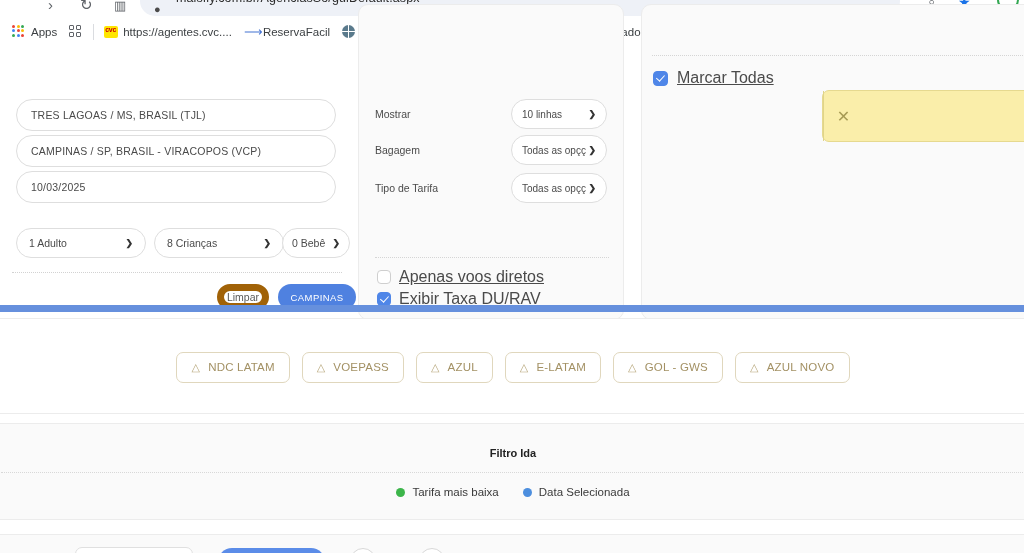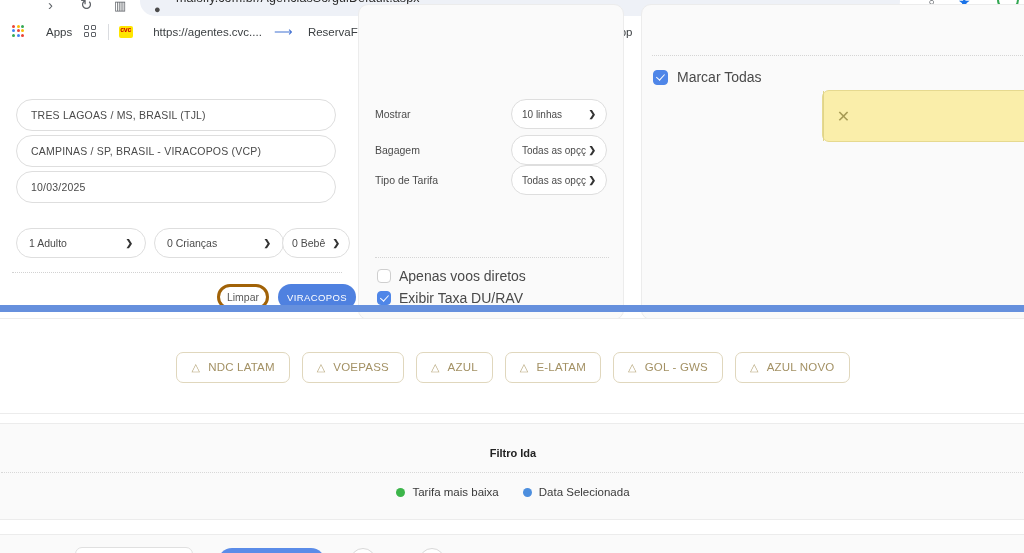--- a/index.html
+++ b/index.html
@@ -37,21 +37,21 @@
   #profile-ring::after {
     content: ""; position: absolute; left: 4px; top: 4px; width: 10px; height: 10px;
     border-radius: 50%; background: #ffffff; border: 1px solid #ffffff;
   }
 
   #bookmarks-bar {
     position: absolute; top: 17px; left: 0; width: 1024px; height: 29px;
     background: #ffffff; display: flex; align-items: center; padding-left: 6px;
   }
   .bm {
-    display: flex; align-items: center; gap: 20px; font-size: 11.5px; color: #3c4043;
+    display: flex; align-items: center; gap: 5px; font-size: 11.5px; color: #3c4043;
     white-space: nowrap; padding: 0 6px; height: 22px; flex: 0 0 auto;
   }
   .bm-label { font-size: 11.5px; color: #3c4043; }
   .bm-sep { width: 1px; height: 16px; background: #dadce0; margin: 0 4px; flex: 0 0 auto; }
   .bm-ico { width: 14px; height: 14px; flex: 0 0 auto; position: relative; }
 
   .ico-apps-grid { display: grid; grid-template-columns: repeat(3, 3px); grid-template-rows: repeat(3,3px); gap: 1.5px; }
   .ico-apps-grid i { display: block; width: 3px; height: 3px; border-radius: 50%; }
   .ico-apps-grid i:nth-child(1){background:#ea4335}.ico-apps-grid i:nth-child(2){background:#fbbc05}
   .ico-apps-grid i:nth-child(3){background:#34a853}.ico-apps-grid i:nth-child(4){background:#4285f4}
@@ -118,21 +118,21 @@
   #pax-adult    { left: 30px;  top: 224px; width: 130px; justify-content: space-between; }
   #pax-child    { left: 168px; top: 224px; width: 130px; }
   #pax-infant   { left: 296px; top: 224px; width: 68px; padding: 0 9px; }
 
   #left-dots {
     position: absolute; left: 26px; top: 268px; width: 330px; height: 1px;
     border-top: 1.5px dotted #d2d2d2;
   }
   #btn-limpar {
     position: absolute; left: 231px; top: 280px; width: 52px; height: 26px;
-    border: 3px solid #a16207; border-radius: 13px; background: #fff;
+    border: 7px solid #a16207; border-radius: 13px; background: #fff;
     font-size: 10.5px; color: #5a5a5a; display: flex; align-items: center; justify-content: center;
   }
   #btn-pesquisar {
     position: absolute; left: 292px; top: 280px; width: 78px; height: 26px;
     border-radius: 13px; background: #4f81e0;
     font-size: 9.5px; color: #fff; letter-spacing: .4px;
     display: flex; align-items: center; justify-content: center;
   }
 
   
@@ -143,33 +143,33 @@
     position: absolute; left: 152px; top: 0; width: 96px; height: 30px;
     background: #fff; border: 1px solid #dedede; border-radius: 15px;
     font-size: 10px; color: #4a4a4a; display: flex; align-items: center; padding: 0 10px;
     overflow: hidden; white-space: nowrap;
   }
   .mid-select .chev { margin-left: auto; font-size: 9px; color: #333; font-weight: bold; }
   .mid-input {
     position: absolute; left: 152px; top: 0; width: 96px; height: 30px;
     background: #fff; border: 1px solid #dedede; border-radius: 15px;
   }
-  #mrow-0 { top: 94px; } #mrow-1 { top: 130px; } #mrow-2 { top: 160px; } #mrow-3 { top: 202px; }
+  #mrow-0 { top: 94px; } #mrow-1 { top: 130px; } #mrow-2 { top: 168px; } #mrow-3 { top: 202px; }
 
   #mid-dots { position: absolute; left: 16px; top: 252px; width: 234px; height: 1px; border-top: 1.5px dotted #d5d5d5; }
 
   .cbrow { position: absolute; left: 18px; display: flex; align-items: center; gap: 8px; }
   #cb-direct { top: 263px; } #cb-taxa { top: 285px; }
   .cbox { width: 14px; height: 14px; border-radius: 4px; border: 1.5px solid #cfcfcf; background: #fff; position: relative; }
   .cbox.on { background: #4f86e8; border-color: #4f86e8; }
   .cbox.on::after {
     content: ""; position: absolute; left: 4.3px; top: 1.4px; width: 3.6px; height: 7px;
     border: solid #fff; border-width: 0 1.8px 1.8px 0; transform: rotate(42deg);
   }
-  .cb-label { font-size: 14px; color: #4a4a4a; }
+  .cb-label { font-size: 16px; color: #4a4a4a; text-decoration: underline; }
 
   
   #card-right { left: 641px; top: -42px; width: 395px; height: 316px; }
   #right-dots { position: absolute; left: 10px; top: 50px; width: 375px; height: 1px; border-top: 1.5px dotted #d5d5d5; }
   #cb-marcar { position: absolute; left: 11px; top: 64px; display: flex; align-items: center; gap: 9px; }
   #cb-marcar .cbox { width: 15px; height: 15px; }
 
   #alert-box {
     position: absolute; left: 180px; top: 85px; width: 215px; height: 52px;
     background: #faeeaa; border: 1px solid #e6d98f; border-radius: 7px;
@@ -321,31 +321,31 @@
     <div id="col-left">
       <div class="txt-input" id="inp-origin">TRES LAGOAS / MS, BRASIL  (TJL)</div>
       <div class="txt-input" id="inp-dest">CAMPINAS / SP, BRASIL  - VIRACOPOS  (VCP)</div>
       <div class="txt-input" id="inp-date">10/03/2025</div>
 
       <div class="pax-select" id="pax-adult">
         <span>1 Adulto</span>
         <span class="chev">❯</span>
       </div>
       <div class="pax-select" id="pax-child">
-        <span>0 Crianças</span>
+        <span>8 Crianças</span>
         <span class="chev">❯</span>
       </div>
       <div class="pax-select" id="pax-infant">
         <span>0 Bebê</span>
         <span class="chev">❯</span>
       </div>
 
       <div id="left-dots"></div>
       <div id="btn-limpar">Limpar</div>
-      <div id="btn-pesquisar">VIRACOPOS</div>
+      <div id="btn-pesquisar">CAMPINAS</div>
     </div>
 
     <div class="card" id="card-mid">
       <div class="mid-row" id="mrow-0">
         <span class="mid-label">Mostrar</span>
         <div class="mid-select">
           <span>10 linhas</span>
           <span class="chev">❯</span>
         </div>
       </div>

